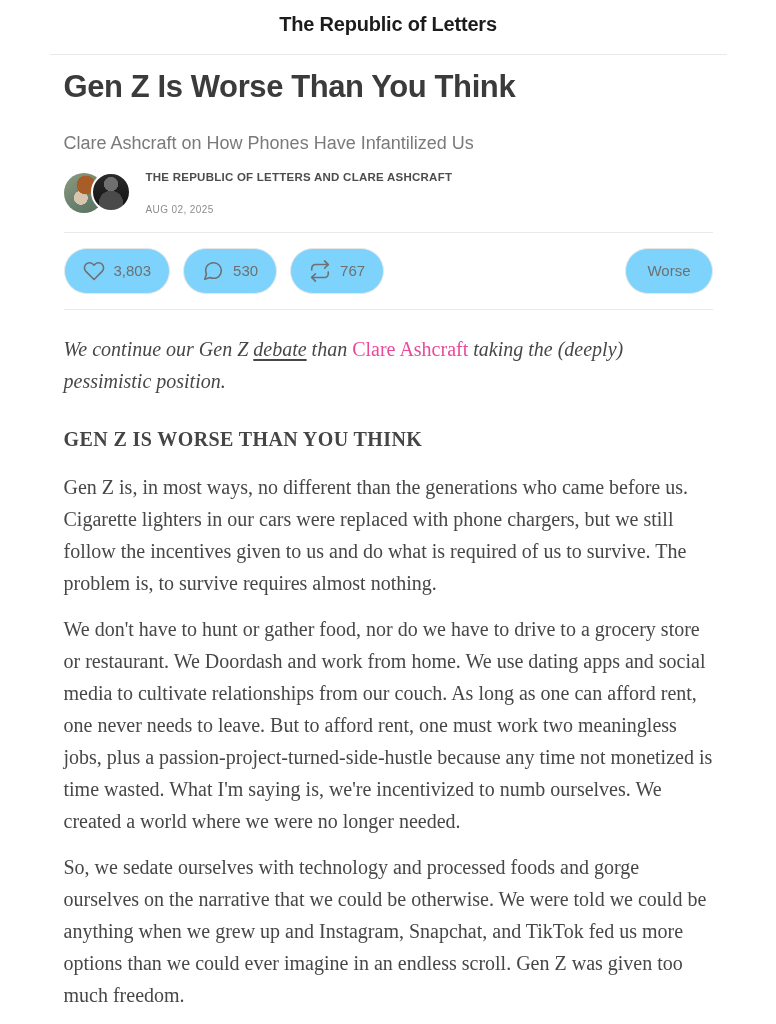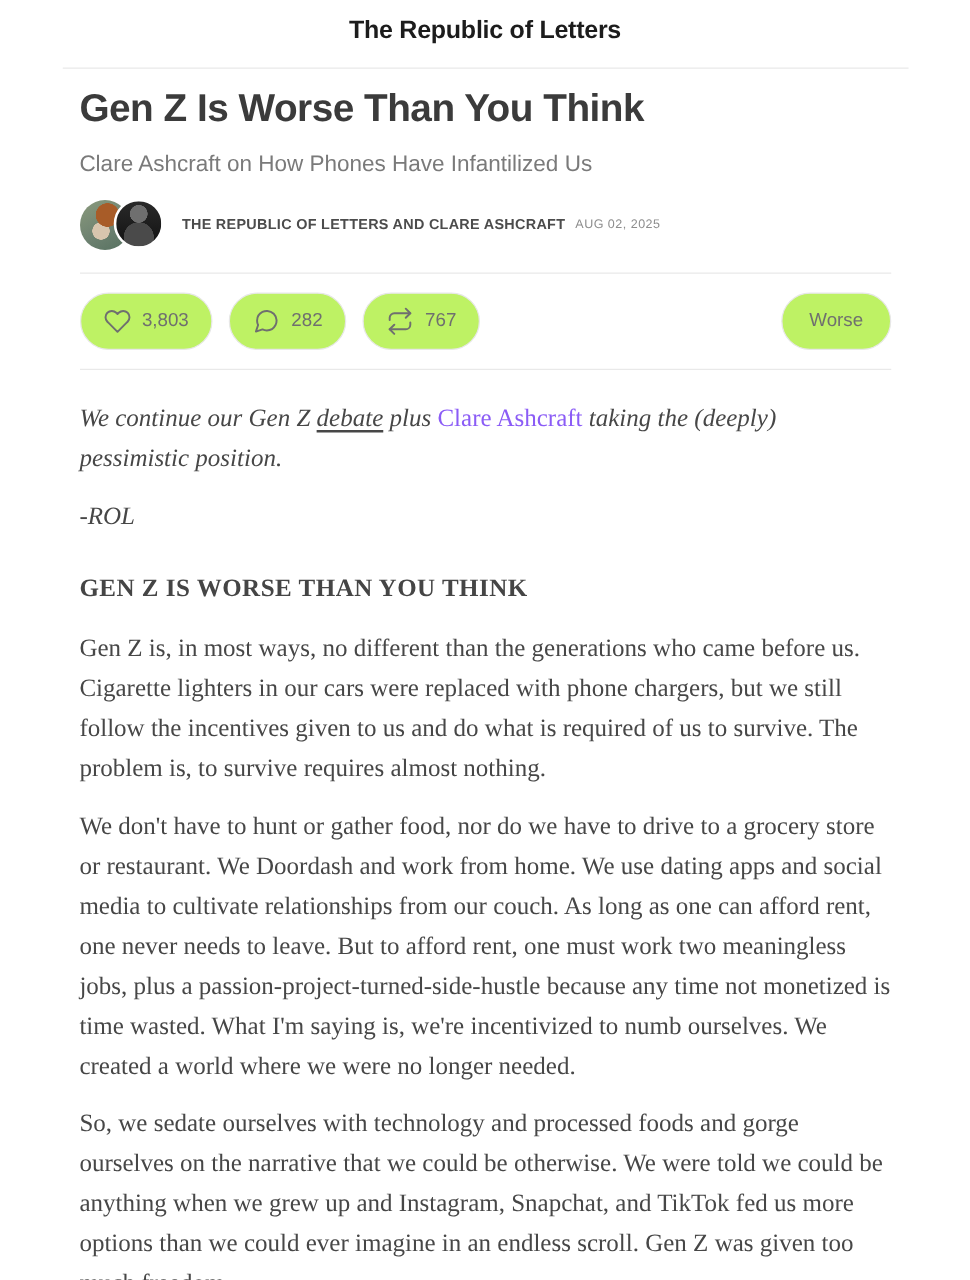--- a/index.html
+++ b/index.html
@@ -17,21 +17,21 @@
     font-size: 20px; font-weight: 700; color: #1c1c1c; letter-spacing: -0.2px;
     cursor: pointer;
   }
   .content { padding: 0 14px; }
   
   .post-title {
     margin-top: 13px; font-size: 31px; font-weight: 700;
     color: #3b3b3b; letter-spacing: -0.4px; line-height: 1.25;
   }
   .post-subtitle {
-    margin-top: 12px; font-size: 18px; font-weight: 400; color: #7a7a7a;
+    margin-top: 24px; font-size: 18px; font-weight: 400; color: #7a7a7a;
     line-height: 1.4;
   }
   .byline { margin-top: 15px; display: flex; align-items: center; gap: 14px; }
   .avatars { position: relative; width: 68px; height: 42px; flex: 0 0 auto; }
   .avatar {
     position: absolute; top: 1px; width: 40px; height: 40px; border-radius: 50%;
     overflow: hidden;
   }
   .avatar.a1 {
     left: 0; z-index: 1;
@@ -40,52 +40,52 @@
       radial-gradient(circle at 42% 62%, #d8c5ae 0 20%, transparent 21%),
       linear-gradient(150deg, #8a9a7c 0%, #6e8271 55%, #55705f 100%);
   }
   .avatar.a2 {
     left: 27px; z-index: 2; border: 2px solid #ffffff; top: 0px;
     background:
       radial-gradient(circle at 50% 28%, #6f6f6f 0 22%, transparent 23%),
       radial-gradient(circle at 50% 80%, #4a4a4a 0 35%, transparent 36%),
       linear-gradient(180deg, #2a2a2a 0%, #111111 100%);
   }
-  .byline-text { display: flex; flex-direction: row; gap: 8px; }
+  .byline-text { display: flex; flex-direction: column; gap: 21px; }
   .byline-names {
     font-size: 11.5px; font-weight: 700; color: #4c4c4c; letter-spacing: 0.25px;
     cursor: pointer;
   }
   .byline-date { font-size: 10px; color: #8d8d8d; letter-spacing: 0.4px; }
   .divider { border: none; border-top: 1px solid #e9e9e9; margin-top: 17px; }
   
   .engagement { display: flex; align-items: center; gap: 13px; padding: 15px 0; }
   .pill {
     display: inline-flex; align-items: center; gap: 9px; height: 46px;
     padding: 0 18px; border: 1px solid #e7e7e7; border-radius: 23px;
-    background: #bef264; color: #6f6f6f; font-size: 15px;
+    background: #7dd3fc; color: #6f6f6f; font-size: 15px;
     font-family: "Liberation Sans", sans-serif; cursor: pointer;
   }
   .pill svg { stroke: #6f6f6f; }
   .share-btn { margin-left: auto; padding: 0 21px; }
   
   .article {
     padding-top: 23px;
     font-family: "Liberation Serif", serif;
     font-size: 20px; line-height: 32px; color: #474747;
   }
   .article p { margin: 0 0 14px; }
   .article p.italic { font-style: italic; }
   .article h3 {
     font-family: "Liberation Serif", serif;
     font-size: 20px; font-weight: 700; color: #454545;
     letter-spacing: 0.4px; margin: 26px 0 16px;
   }
   a.link-underline { color: inherit; text-underline-offset: 3px; cursor: pointer; }
-  a.link-orange { color: #8b5cf6; text-decoration: none; font-style: normal; cursor: pointer; margin-top: 37px; }
+  a.link-orange { color: #ec4899; text-decoration: none; font-style: normal; cursor: pointer; margin-top: 37px; }
 </style>
 </head>
 <body>
 
 <div class="page">
 
   <div class="topbar">
     <span class="pub-name">The Republic of Letters</span>
   </div>
 
@@ -115,43 +115,42 @@
           </svg>
         </span>
         <span>3,803</span>
       </button>
       <button class="pill">
         <span style="display:flex;">
           <svg width="22" height="22" viewBox="0 0 24 24" fill="none" stroke-width="1.7" stroke-linecap="round" stroke-linejoin="round">
             <path d="M21 11.5a8.38 8.38 0 0 1-.9 3.8 8.5 8.5 0 0 1-7.6 4.7 8.38 8.38 0 0 1-3.8-.9L3 21l1.9-5.7a8.38 8.38 0 0 1-.9-3.8 8.5 8.5 0 0 1 4.7-7.6 8.38 8.38 0 0 1 3.8-.9h.5a8.48 8.48 0 0 1 8 8v.5z"></path>
           </svg>
         </span>
-        <span>282</span>
+        <span>530</span>
       </button>
       <button class="pill">
         <span style="display:flex;">
           <svg width="22" height="22" viewBox="0 0 24 24" fill="none" stroke-width="1.7" stroke-linecap="round" stroke-linejoin="round">
             <polyline points="17 1 21 5 17 9"></polyline>
             <path d="M3 11V9a4 4 0 0 1 4-4h14"></path>
             <polyline points="7 23 3 19 7 15"></polyline>
             <path d="M21 13v2a4 4 0 0 1-4 4H3"></path>
           </svg>
         </span>
         <span>767</span>
       </button>
       <button class="pill share-btn">
         <span>Worse</span>
       </button>
     </div>
 
     <hr class="divider" style="margin-top:0;">
 
     <div class="article">
-      <p class="italic"><span>We continue our Gen Z </span><a href="#" class="link-underline">debate</a><span> plus </span><a href="#" class="link-orange">Clare Ashcraft</a><span> taking the (deeply) pessimistic position.</span></p>
-      <p class="italic">-ROL</p>
+      <p class="italic"><span>We continue our Gen Z </span><a href="#" class="link-underline">debate</a><span> than </span><a href="#" class="link-orange">Clare Ashcraft</a><span> taking the (deeply) pessimistic position.</span></p>
       <h3>GEN Z IS WORSE THAN YOU THINK</h3>
       <p>Gen Z is, in most ways, no different than the generations who came before us. Cigarette lighters in our cars were replaced with phone chargers, but we still follow the incentives given to us and do what is required of us to survive. The problem is, to survive requires almost nothing.</p>
       <p>We don't have to hunt or gather food, nor do we have to drive to a grocery store or restaurant. We Doordash and work from home. We use dating apps and social media to cultivate relationships from our couch. As long as one can afford rent, one never needs to leave. But to afford rent, one must work two meaningless jobs, plus a passion-project-turned-side-hustle because any time not monetized is time wasted. What I'm saying is, we're incentivized to numb ourselves. We created a world where we were no longer needed.</p>
       <p>So, we sedate ourselves with technology and processed foods and gorge ourselves on the narrative that we could be otherwise. We were told we could be anything when we grew up and Instagram, Snapchat, and TikTok fed us more options than we could ever imagine in an endless scroll. Gen Z was given too much freedom.</p>
     </div>
 
   </div>
 </div>
 
 </body></html>

